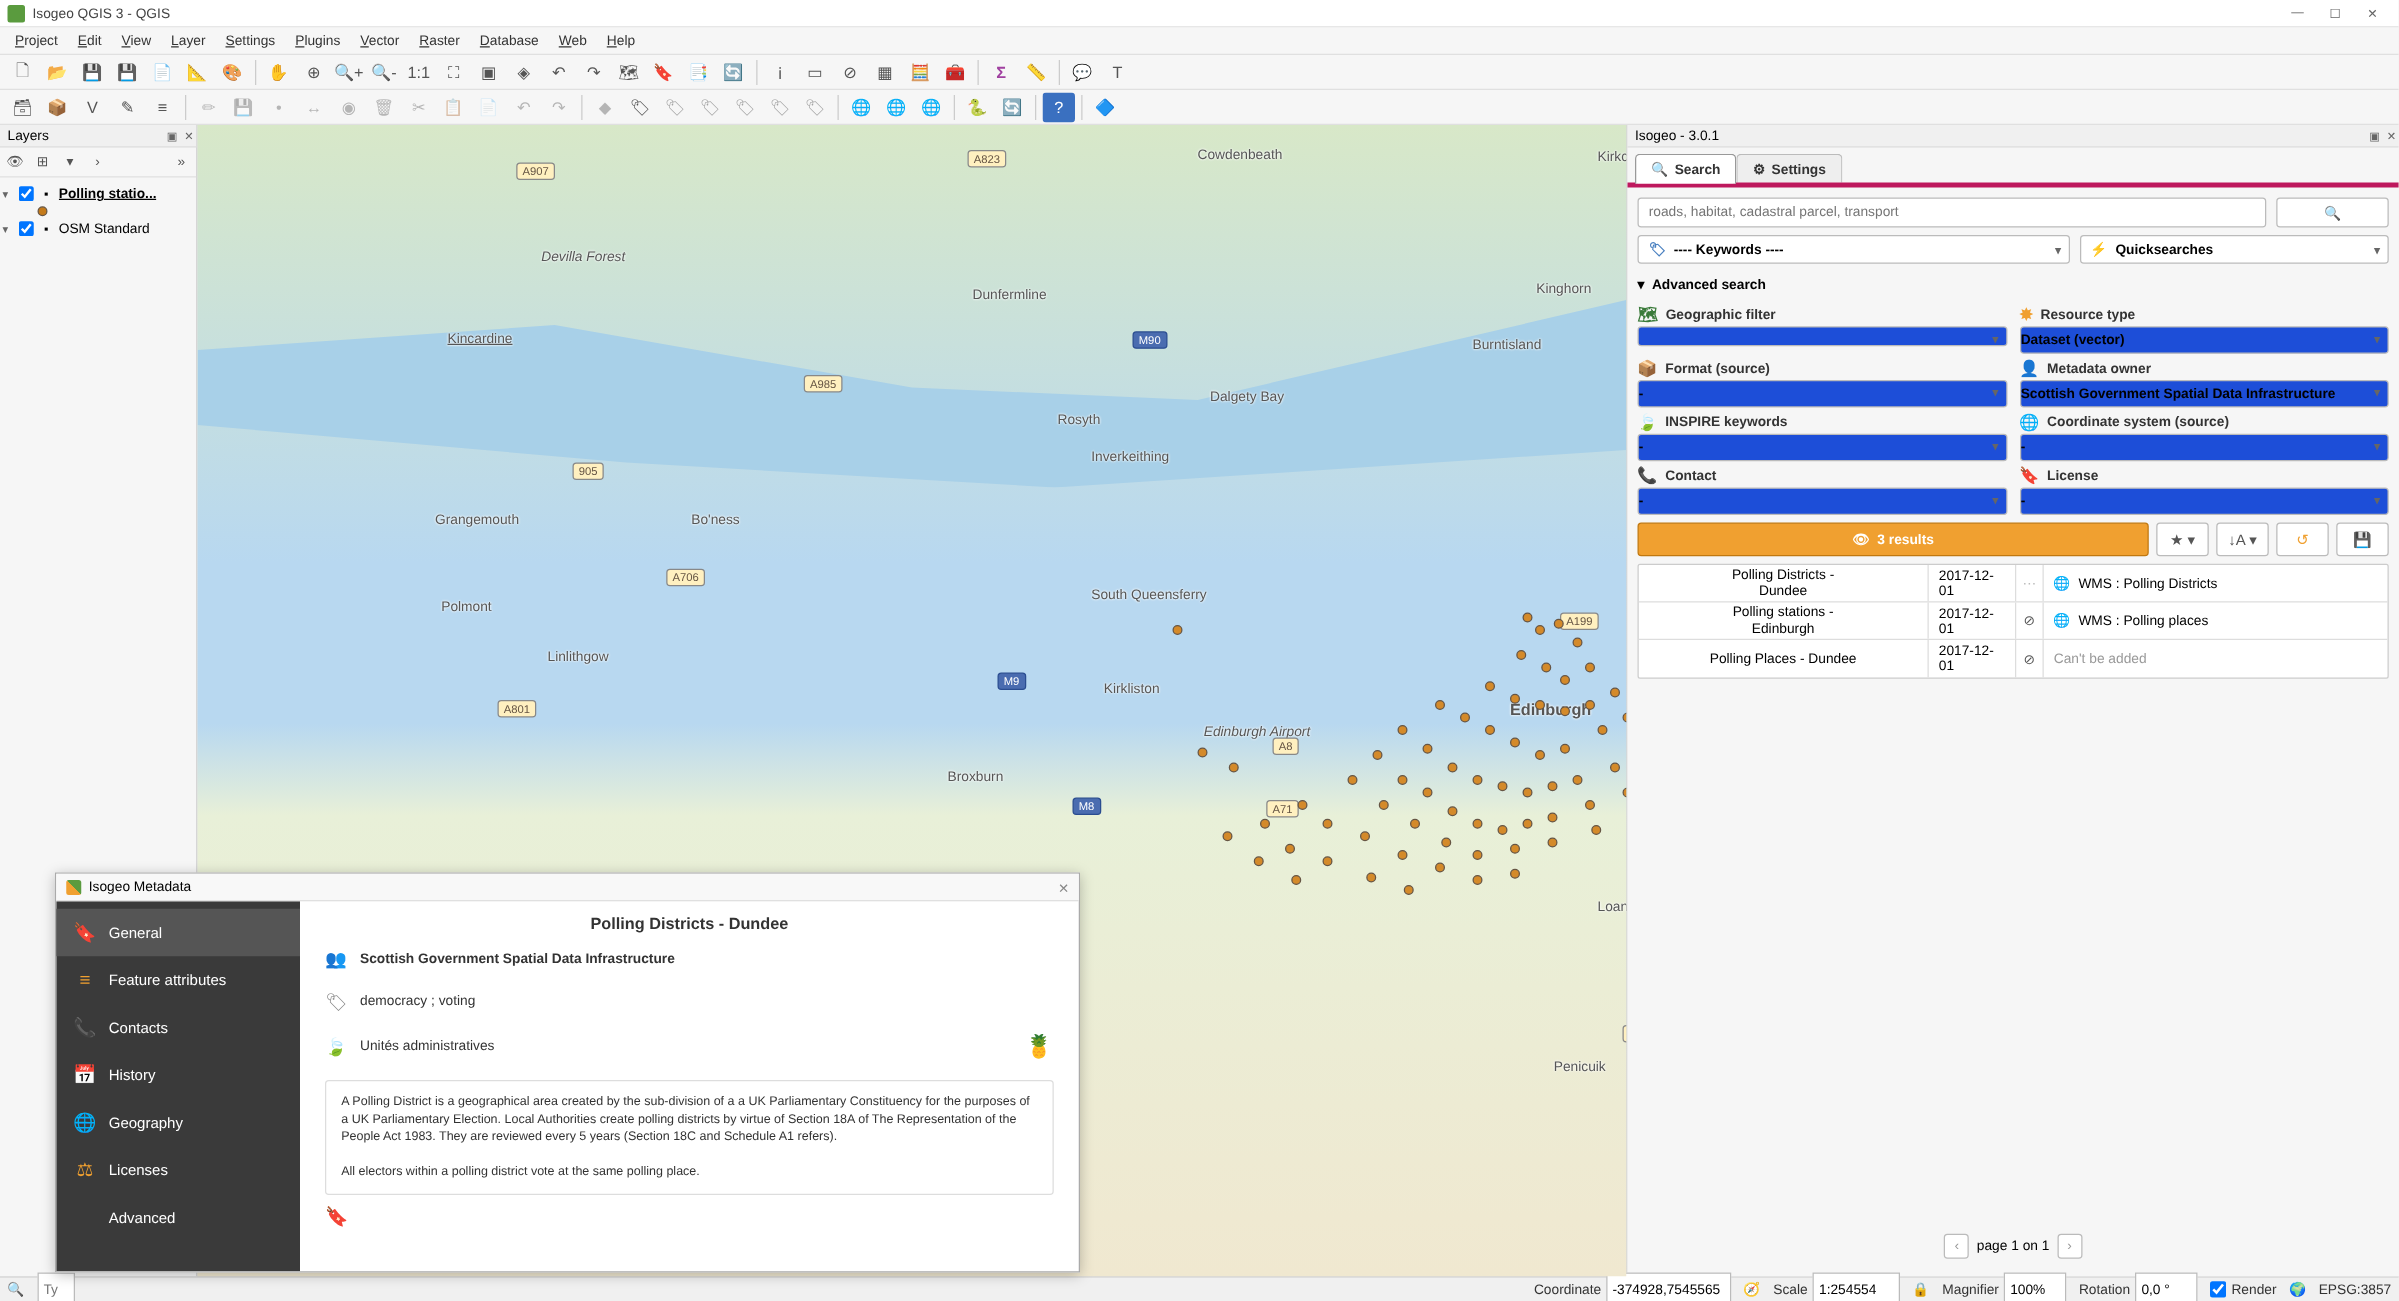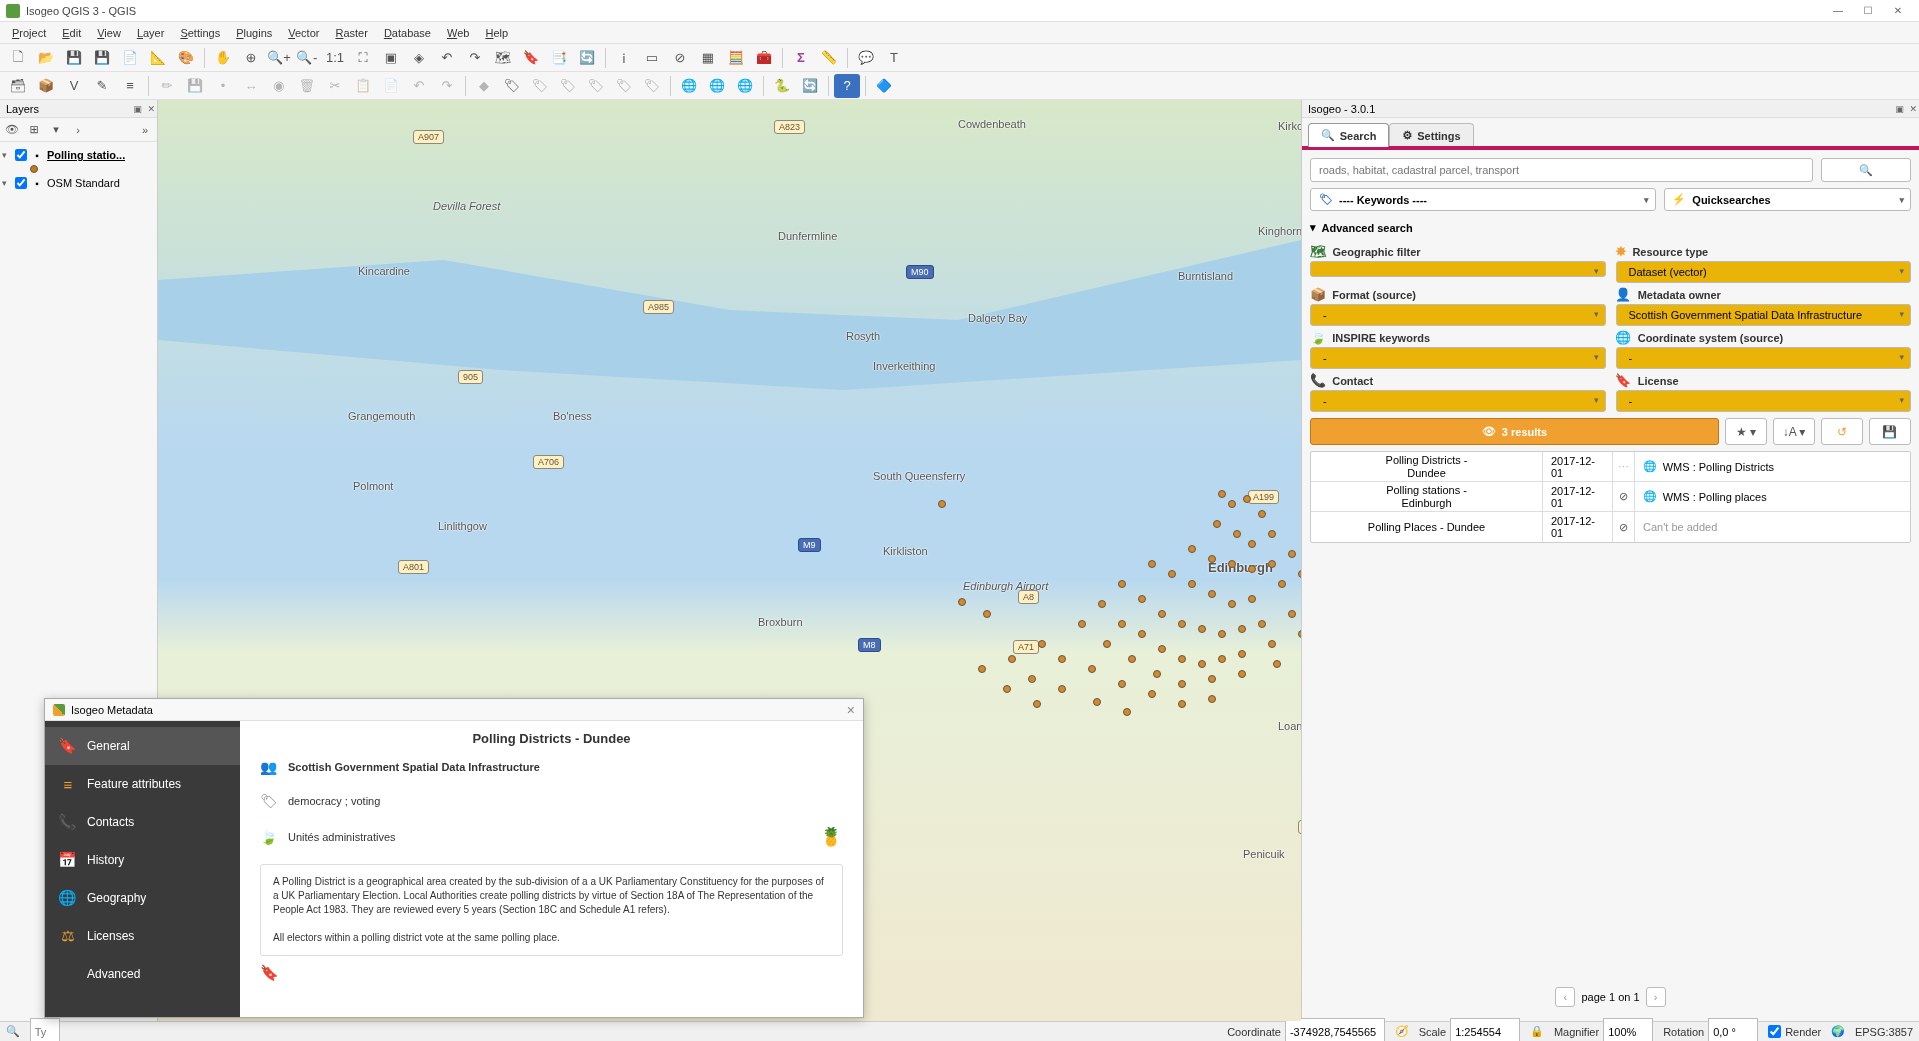--- a/index.html
+++ b/index.html
@@ -56,21 +56,21 @@
 .iso-body { border-top: 4px solid #be185d; background: #f6f6f6; flex: 1; padding: 8px; display: flex; flex-direction: column; gap: 6px; overflow: auto; margin-top: -1px; }
 .iso-row { display: flex; gap: 8px; }
 .search-input { flex: 1; padding: 5px 8px; border: 1px solid #bbb; border-radius: 3px; font-size: 11px; color: #888; background: #fff; }
 .search-btn { width: 90px; border: 1px solid #bbb; border-radius: 3px; background: #fff; display: flex; align-items: center; justify-content: center; }
 .kw-select, .qsearch { flex: 1; padding: 4px 8px; border: 1px solid #bbb; border-radius: 3px; background: #fff; display: flex; align-items: center; gap: 6px; font-size: 11px; font-weight: bold; position: relative; }
 .kw-select .caret, .qsearch .caret { position: absolute; right: 6px; font-size: 9px; color: #666; }
 .adv-header { display: flex; align-items: center; gap: 6px; font-weight: bold; padding: 4px 0; font-size: 11px; }
 .filter-grid { display: grid; grid-template-columns: 1fr 1fr; gap: 4px 10px; }
 .filter-cell { display: flex; flex-direction: column; gap: 2px; }
 .filter-label { display: flex; align-items: center; gap: 6px; font-weight: bold; font-size: 11px; color: #333; }
-.filter-select { padding: 4px 12px; border: 1px solid #bbb; border-radius: 3px; background: #eab308; font-size: 11px; position: relative; min-height: 16px; }
+.filter-select { padding: 4px 0; border: 1px solid #bbb; border-radius: 3px; background: #1d4ed8; font-size: 11px; position: relative; min-height: 16px; font-weight: bold; }
 .filter-select::after { content: "▾"; position: absolute; right: 6px; top: 4px; font-size: 9px; color: #666; }
 .results-bar { display: flex; gap: 6px; }
 .results-btn { flex: 1; background: #f0a030; border: 1px solid #c07810; border-radius: 3px; color: #fff; font-weight: bold; padding: 6px; display: flex; align-items: center; justify-content: center; gap: 6px; font-size: 11px; }
 .small-btn { width: 42px; border: 1px solid #bbb; border-radius: 3px; background: #fff; display: flex; align-items: center; justify-content: center; font-size: 12px; color: #555; }
 .results-list { border: 1px solid #ccc; border-radius: 2px; background: #fff; }
 .result-row { display: flex; align-items: center; border-bottom: 1px solid #ddd; height: 30px; font-size: 11px; }
 .result-row:last-child { border-bottom: none; }
 .rcell { padding: 4px 8px; border-right: 1px solid #ddd; display: flex; align-items: center; height: 100%; }
 .rname { width: 232px; justify-content: center; text-align: center; line-height: 1.15; }
 .rdate { width: 70px; justify-content: center; }
@@ -236,29 +236,29 @@
         </div>
       </div>
   </div>
 
   <div class="map-canvas" id="map-canvas">
     <div class="map-water"></div>
   <div class="map-label" style="left: 800px; top: 18px;">Cowdenbeath</div>
       <div class="map-label" style="left: 1120px; top: 20px;">Kirkcaldy</div>
       <div class="map-label" style="left: 620px; top: 130px;">Dunfermline</div>
       <div class="map-label" style="left: 275px; top: 100px; font-style: italic;">Devilla Forest</div>
-      <div class="map-label" style="left: 200px; top: 165px;">Kincardine</div>
+      <div class="map-label" style="left: 200px; top: 165px; text-decoration: underline;">Kincardine</div>
       <div class="map-label" style="left: 190px; top: 310px;">Grangemouth</div>
       <div class="map-label" style="left: 195px; top: 380px;">Polmont</div>
       <div class="map-label" style="left: 280px; top: 420px;">Linlithgow</div>
       <div class="map-label" style="left: 395px; top: 310px;">Bo'ness</div>
       <div class="map-label" style="left: 688px; top: 230px;">Rosyth</div>
       <div class="map-label" style="left: 810px; top: 212px;">Dalgety Bay</div>
       <div class="map-label" style="left: 715px; top: 260px;">Inverkeithing</div>
-      <div class="map-label" style="left: 1100px; top: 125px;">Kinghorn</div>
+      <div class="map-label" style="left: 1071px; top: 125px;">Kinghorn</div>
       <div class="map-label" style="left: 1020px; top: 170px;">Burntisland</div>
       <div class="map-label" style="left: 715px; top: 370px;">South Queensferry</div>
       <div class="map-label" style="left: 725px; top: 445px;">Kirkliston</div>
       <div class="map-label" style="left: 600px; top: 516px;">Broxburn</div>
       <div class="map-label" style="left: 805px; top: 480px; font-style: italic;">Edinburgh Airport</div>
       <div class="map-label" style="left: 1050px; top: 460px; font-weight: bold; font-size: 13px;">Edinburgh</div>
       <div class="map-label" style="left: 1120px; top: 620px;">Loanhead</div>
       <div class="map-label" style="left: 1085px; top: 748px;">Penicuik</div>
       <div class="road-badge " style="left: 616px; top: 20px;">A823</div>
       <div class="road-badge " style="left: 255px; top: 30px;">A907</div>

